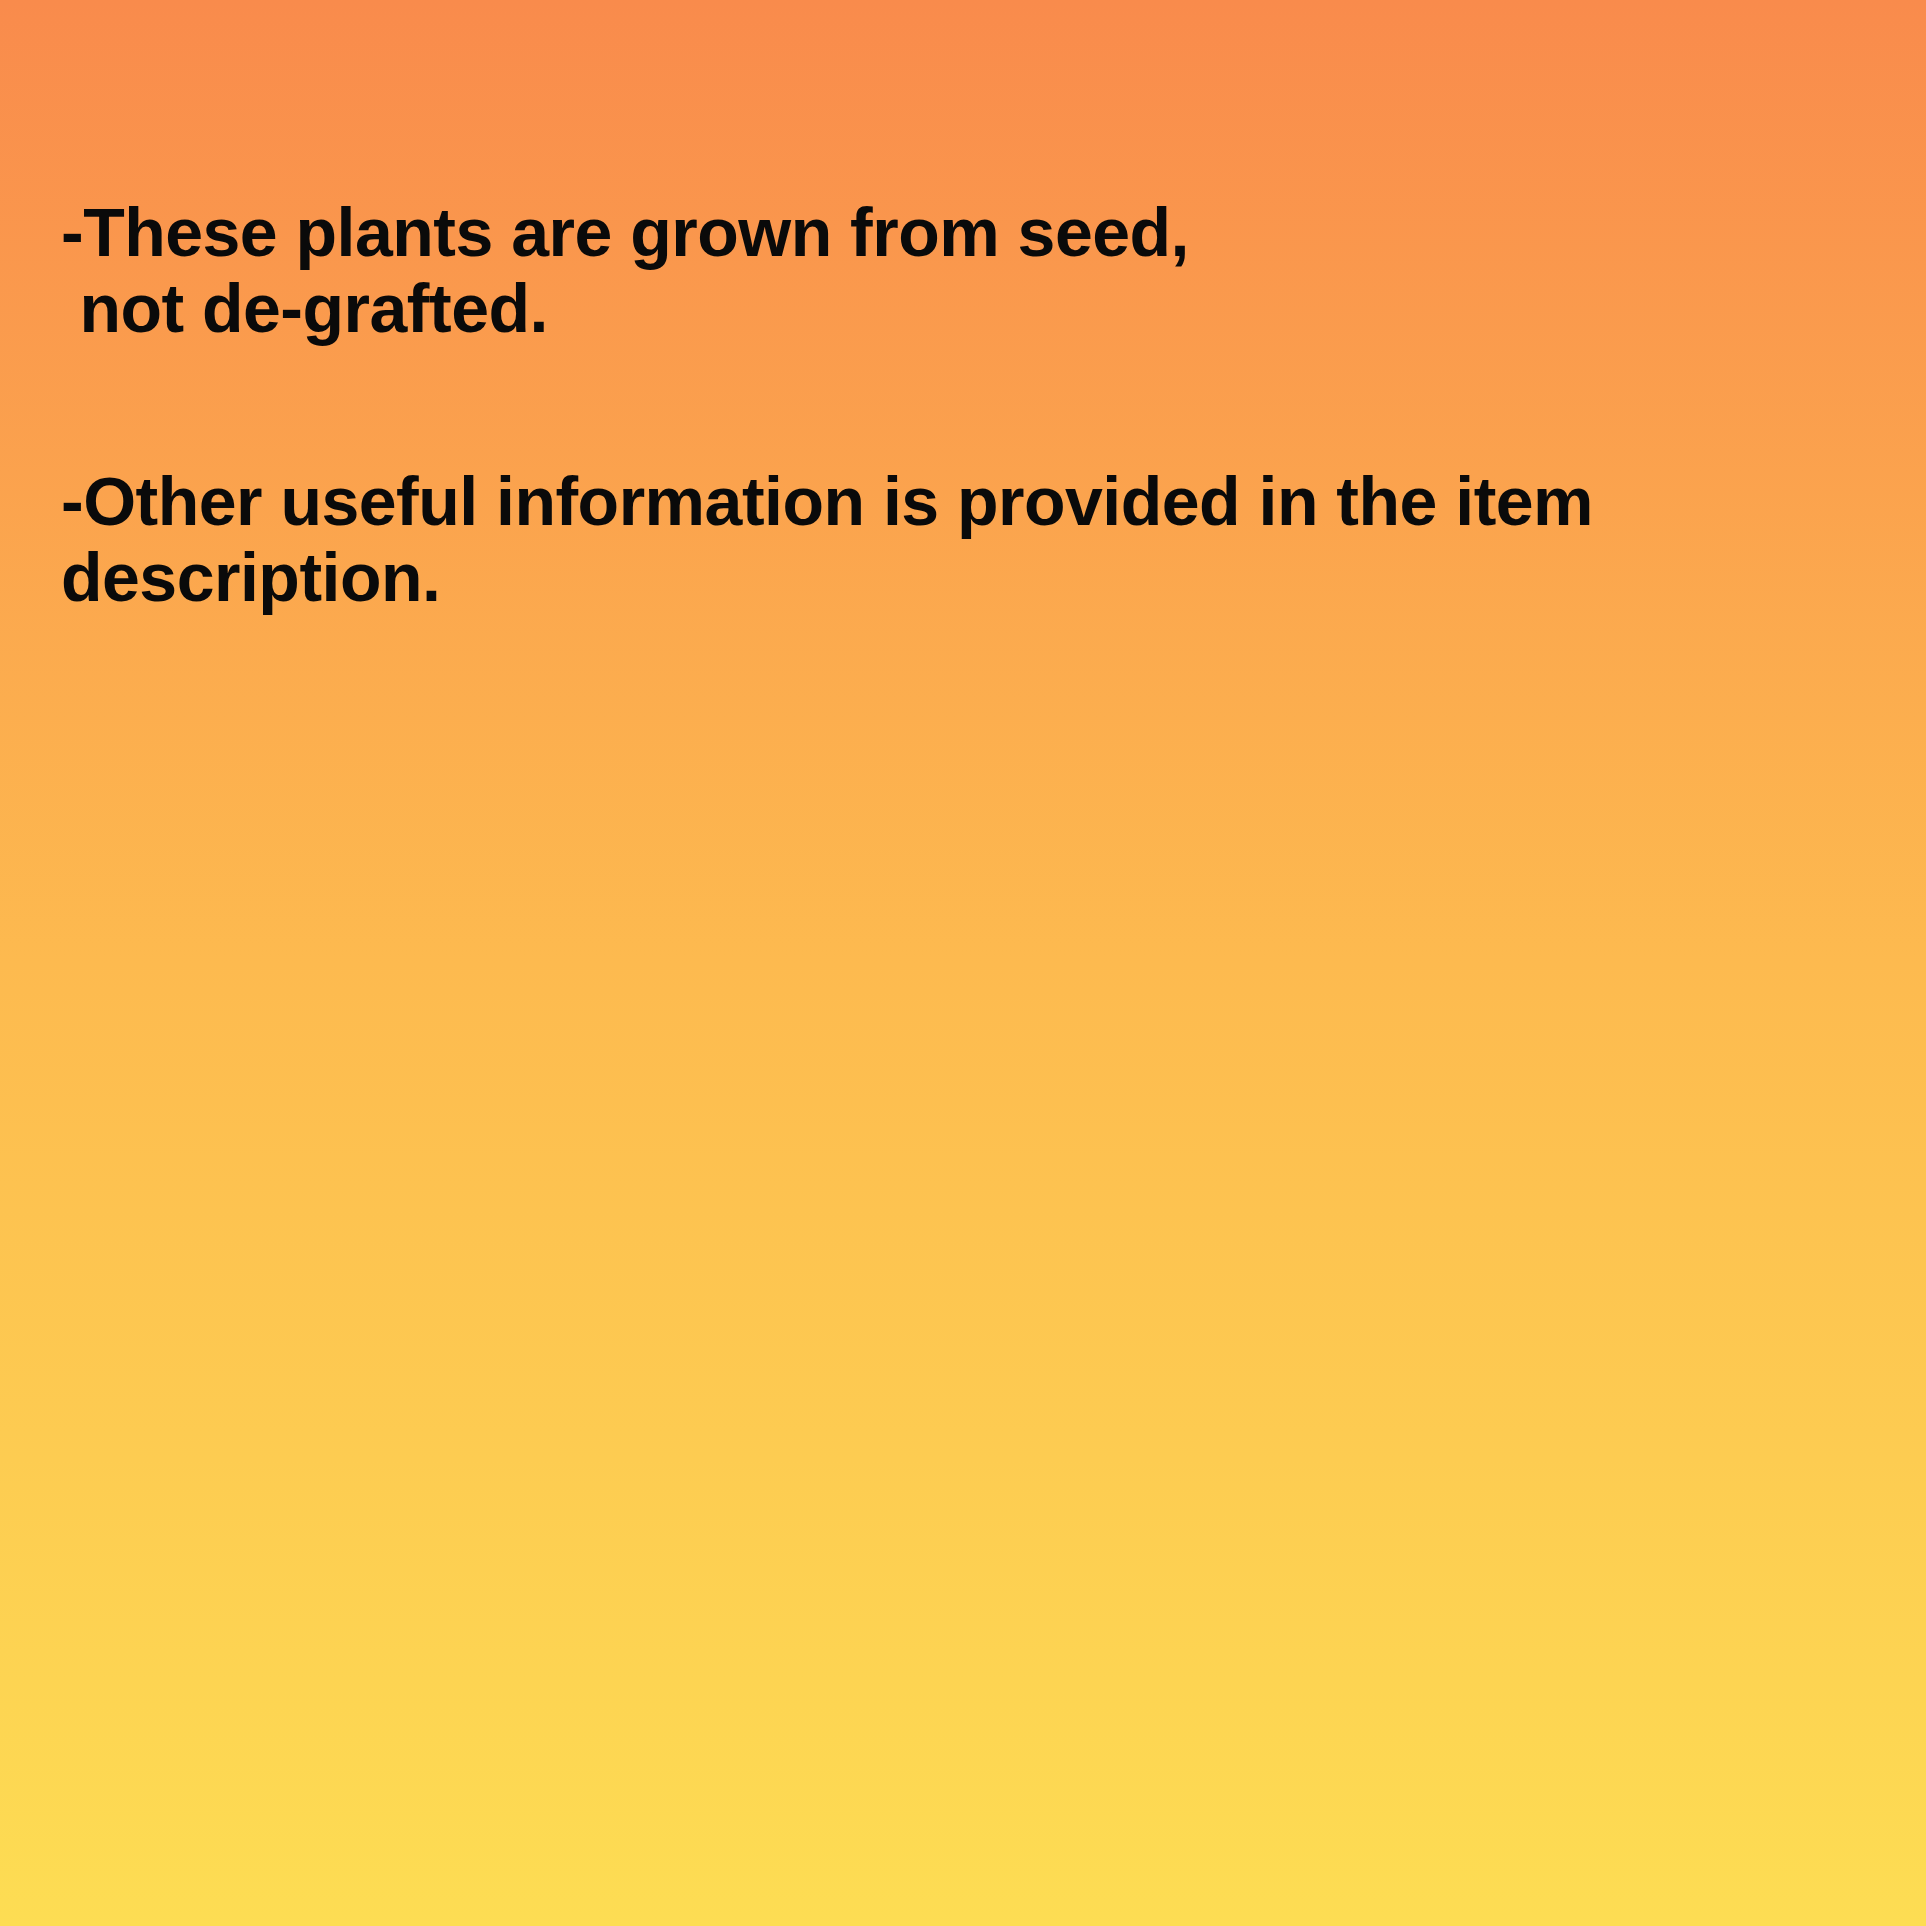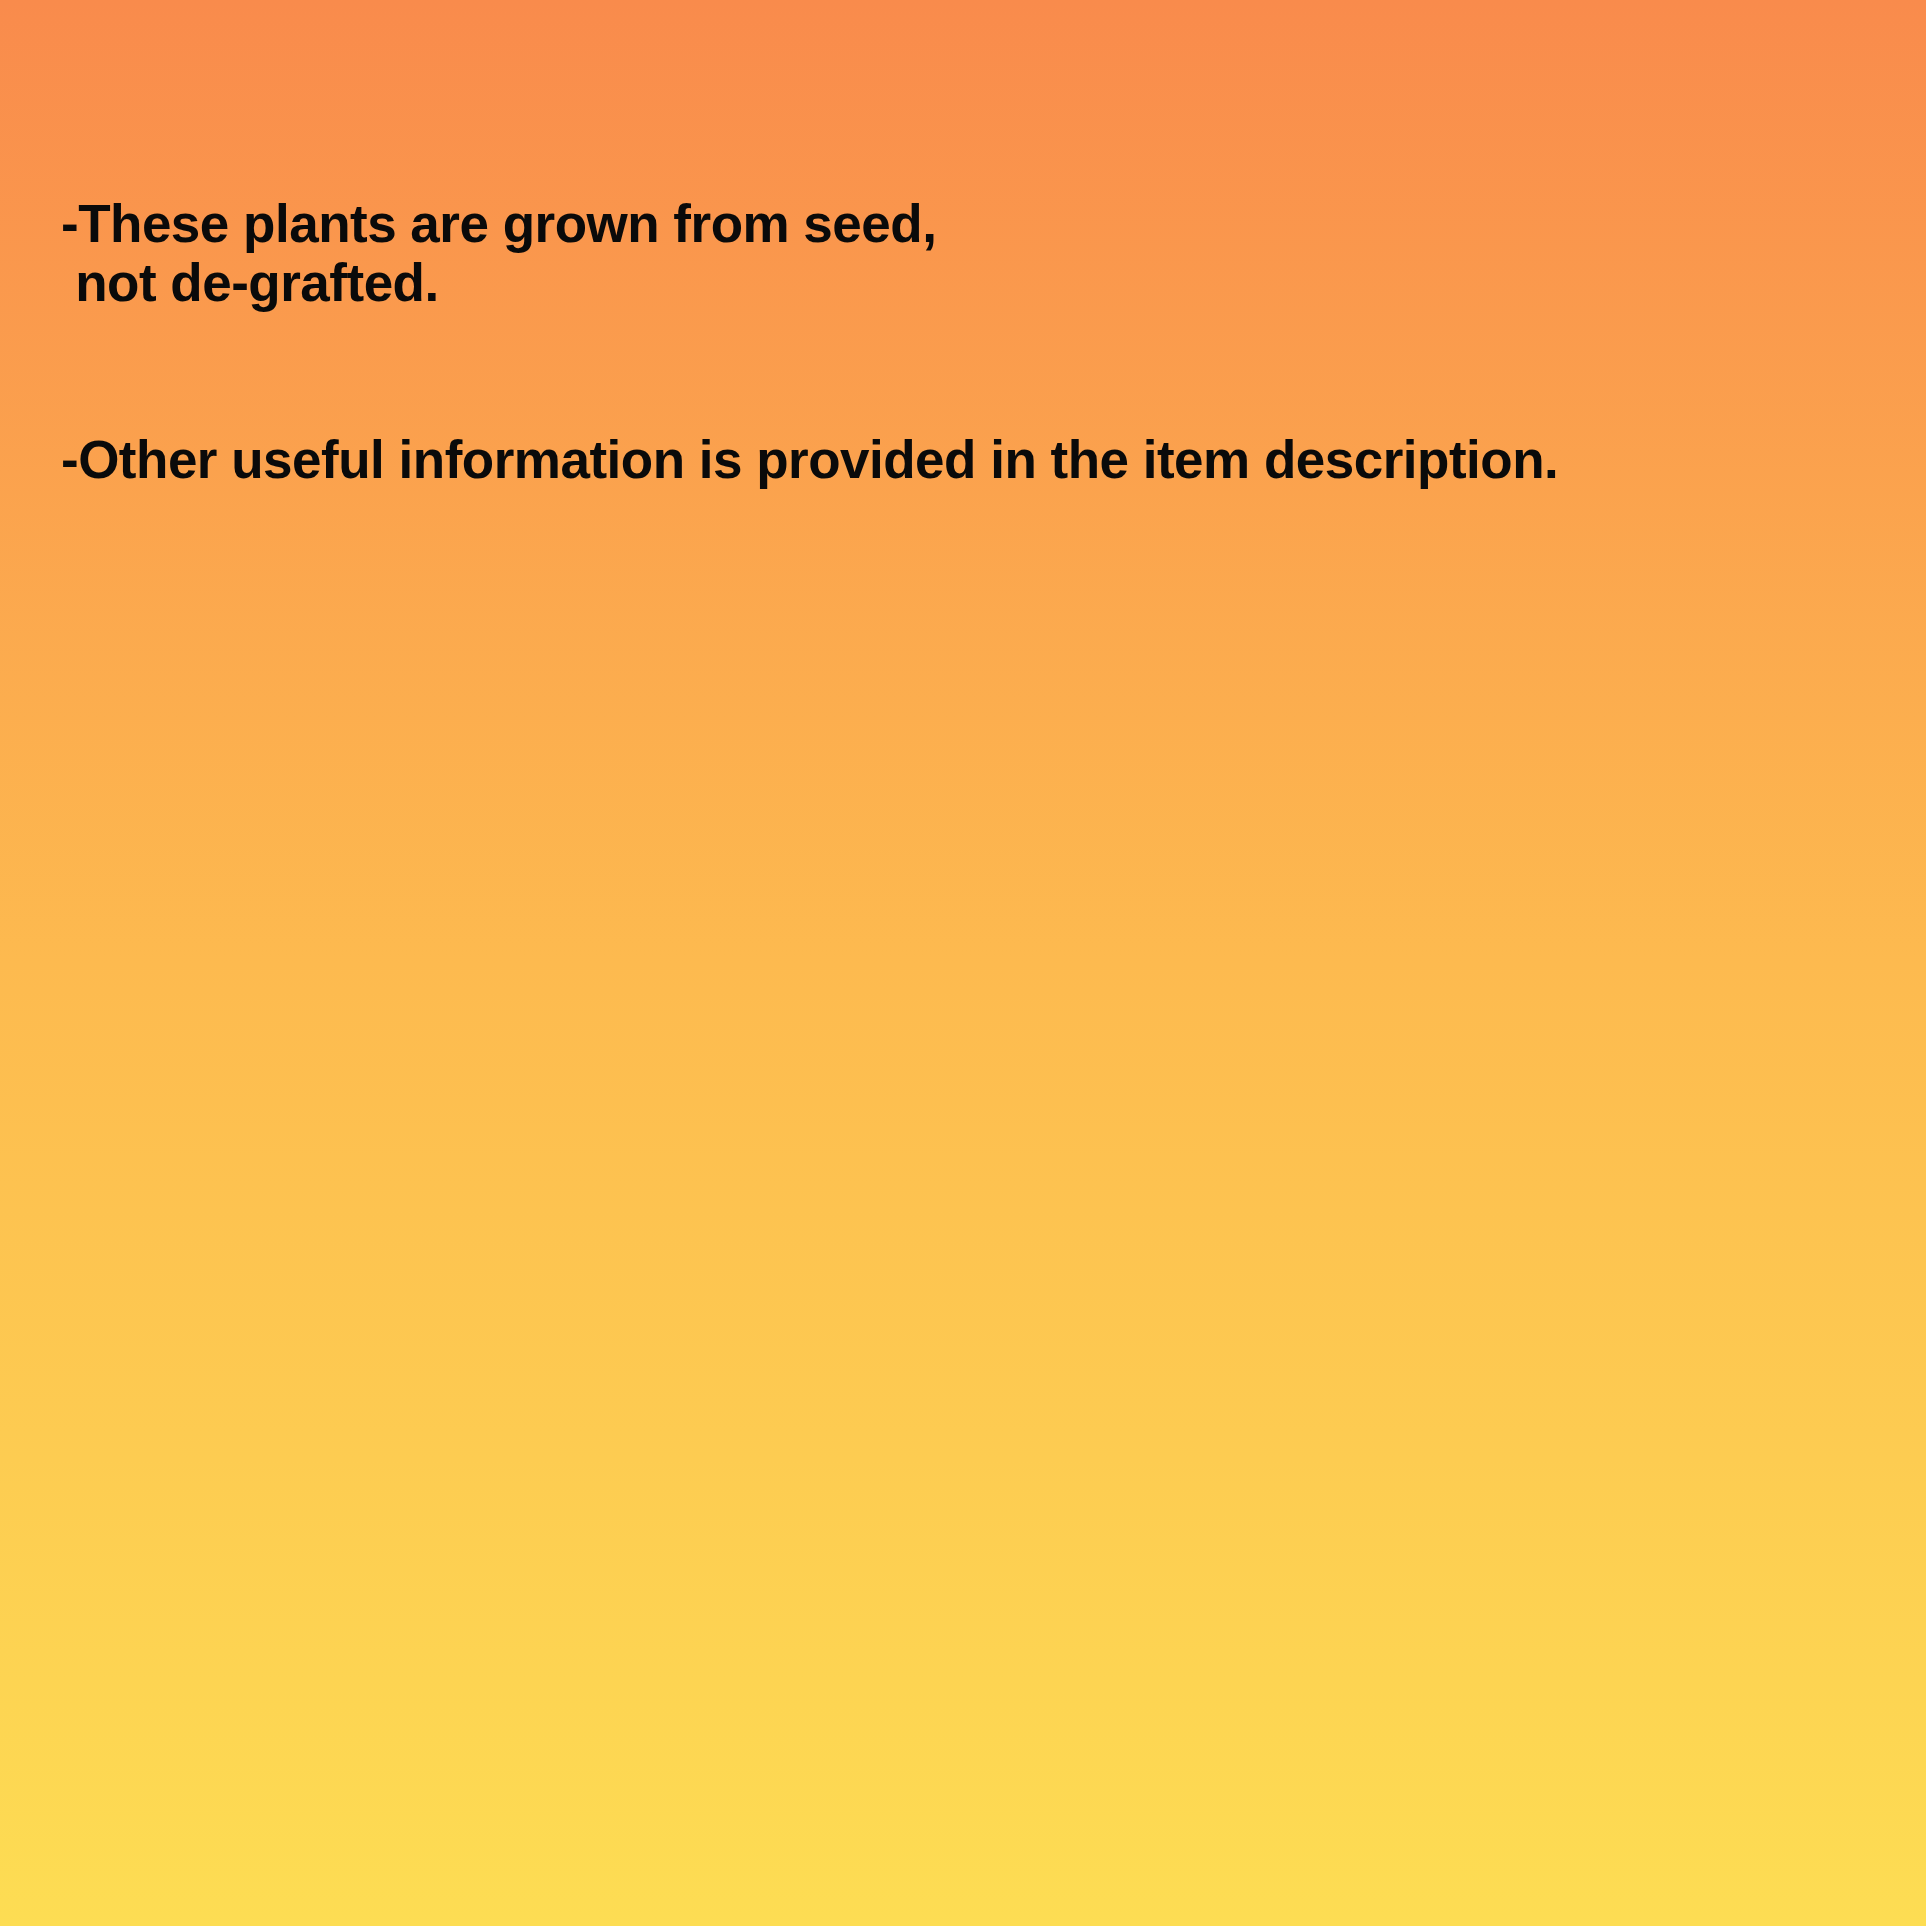--- a/index.html
+++ b/index.html
@@ -43,21 +43,21 @@
     padding: 0;
     list-style: none;
   }
 
   .info-item {
     margin: 0 0 117px 0;
     padding: 0;
     color: #0a0a0a;
     font-family: "Liberation Sans", sans-serif;
     font-weight: bold;
-    font-size: 53px;
+    font-size: 68px;
     line-height: 1.12;
     letter-spacing: -0.5px;
     white-space: pre-wrap;
   }
 
   .info-item:last-child {
     margin-bottom: 8px;
   }
 </style>
 </head>

